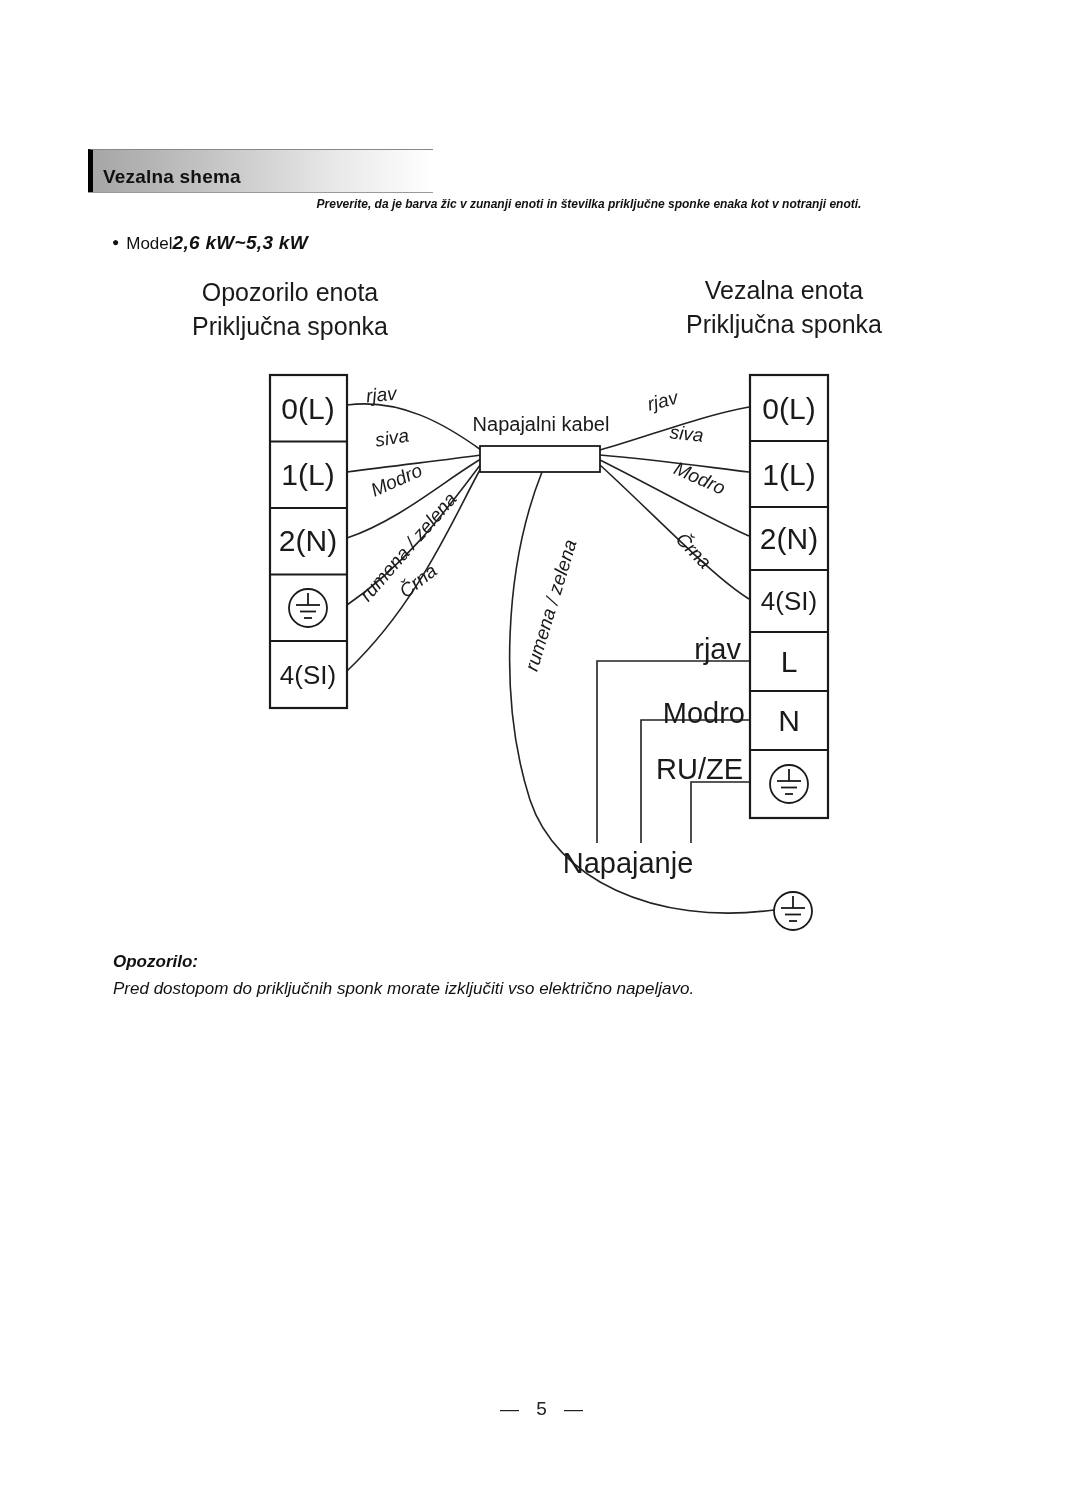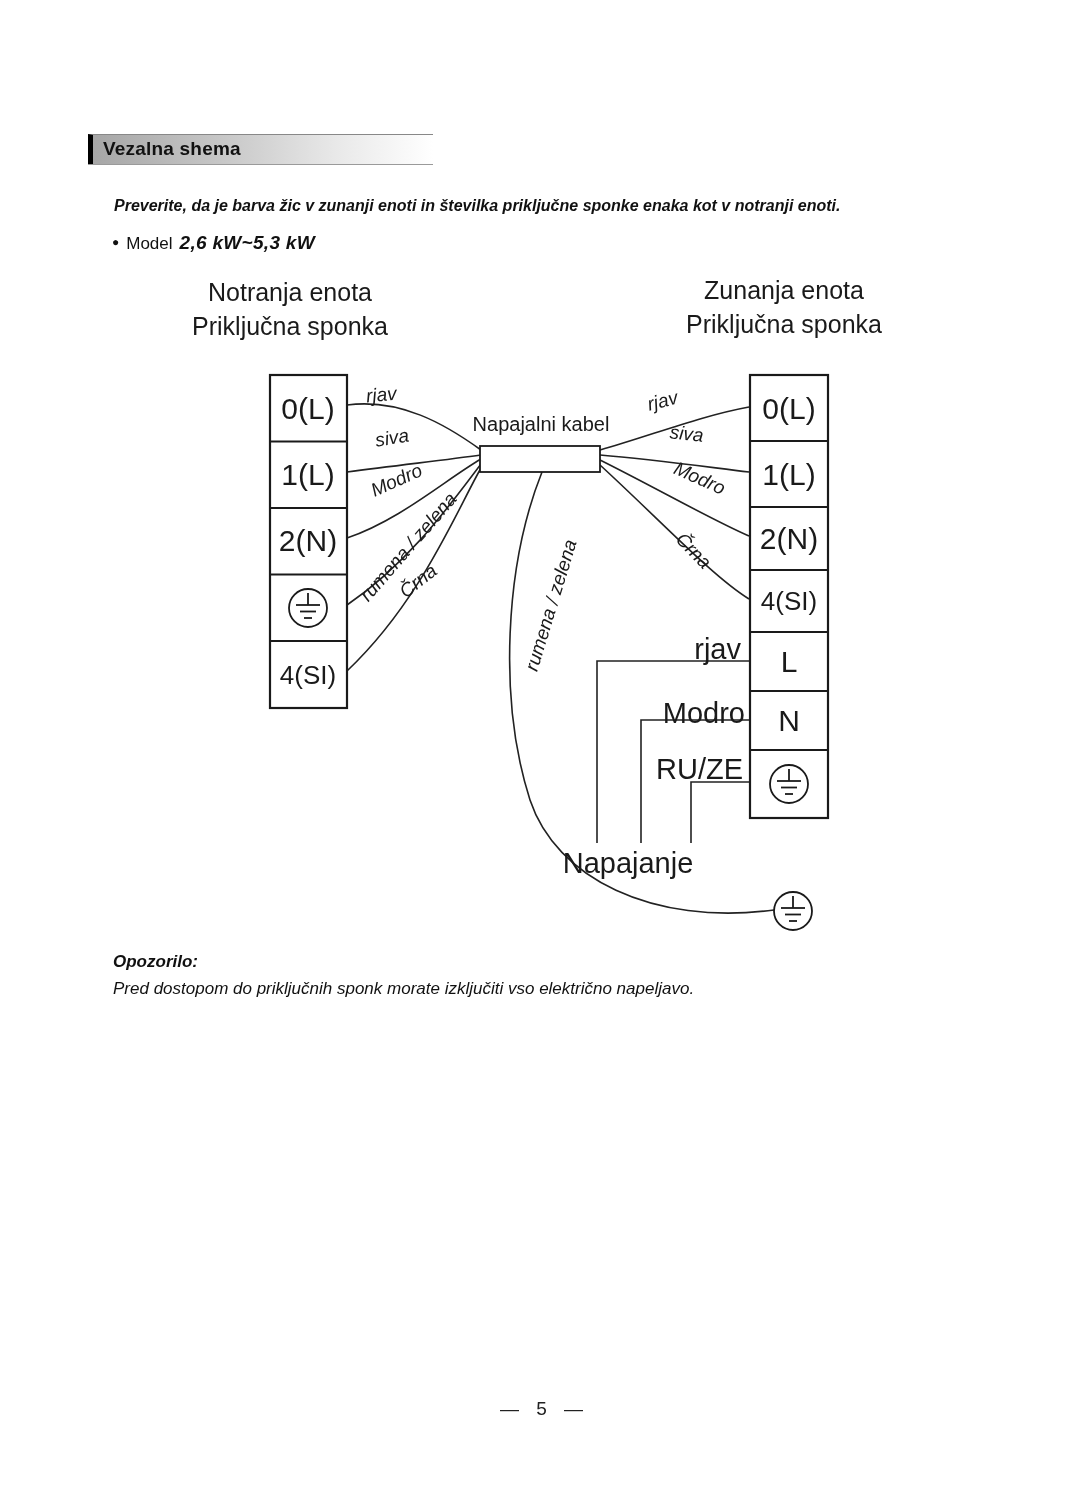--- a/index.html
+++ b/index.html
@@ -1,33 +1,33 @@
 <!DOCTYPE html>
 <html><head>
 <meta charset="utf-8">
 <style>
   html,body { margin:0; padding:0; background:#ffffff; }
   .page {
     position:relative; width:1083px; height:1508px; background:#ffffff;
     font-family:"Liberation Sans", sans-serif; color:#111; overflow:hidden;
   }
   .section-header {
-    position:absolute; left:88px; top:134px; width:330px; height:22px;
-    padding:3px 0 4px 10px;
+    position:absolute; left:88px; top:149px; width:330px; height:22px;
+    padding:16px 0 4px 10px;
     background:linear-gradient(90deg,#a6a6a6 0%, #c9c9c9 40%, #e9e9e9 72%, #ffffff 100%);
     border-left:5px solid #000; border-top:1px solid #888; box-shadow:0 1px 0 #9a9a9a;
   }
   .section-title { font-size:19px; font-weight:bold; letter-spacing:0.2px; }
   .intro {
     position:absolute; left:114px; top:197px; width:950px; margin:0;
-    font-size:16px; font-weight:bold; font-style:italic;
+    font-size:12px; font-weight:bold; font-style:italic;text-align:center;
   }
   .model-line { position:absolute; left:112px; top:232px; font-size:17px; }
   .bullet { font-size:12px; vertical-align:3px; margin-right:7px; }
-  .model-value { font-size:19px; font-weight:bold; font-style:italic; margin-left:7px; letter-spacing:0.3px; }
+  .model-value { font-size:19px; font-weight:bold; font-style:italic; letter-spacing:0.3px; }
   .col-title { position:absolute; text-align:center; font-size:25px; line-height:34px; color:#1a1a1a; }
   .col-title.left  { left:140px; top:275px; width:300px; }
   .col-title.right { left:634px; top:273px; width:300px; }
   .warning-title { position:absolute; left:113px; top:952px; font-size:17px; font-weight:bold; font-style:italic;text-align:center; }
   .warning-text  { position:absolute; left:113px; top:979px; font-size:17px; font-weight:normal; font-style:italic; width:900px; }
   .page-number {
     position:absolute; left:0; top:1398px; width:100%; text-align:center;
     font-size:19px; word-spacing:12px; color:#222;
   }
   .diagram { position:absolute; left:0; top:0; width:1083px; height:1508px; }
@@ -47,25 +47,25 @@
     <span class="section-title">Vezalna shema</span>
   </div>
 
   <p class="intro">Preverite, da je barva žic v zunanji enoti in številka priključne sponke enaka kot v notranji enoti.</p>
 
   <div class="model-line">
     <span class="bullet">●</span><span>Model</span><span class="model-value">2,6 kW~5,3 kW</span>
   </div>
 
   <div class="col-title left">
-    <div>Notranja enota</div>
+    <div>Opozorilo enota</div>
     <div>Priključna sponka</div>
   </div>
   <div class="col-title right">
-    <div>Zunanja enota</div>
+    <div>Vezalna enota</div>
     <div>Priključna sponka</div>
   </div>
 
   <svg class="diagram" viewBox="0 0 1083 1508">
     <defs>
       <g id="gnd" stroke="#1a1a1a" stroke-width="1.8" fill="none">
         <circle cx="0" cy="2" r="19"></circle>
         <line x1="0" y1="-13" x2="0" y2="-1"></line>
         <line x1="-12" y1="-1" x2="12" y2="-1"></line>
         <line x1="-8" y1="5.5" x2="8" y2="5.5"></line>

